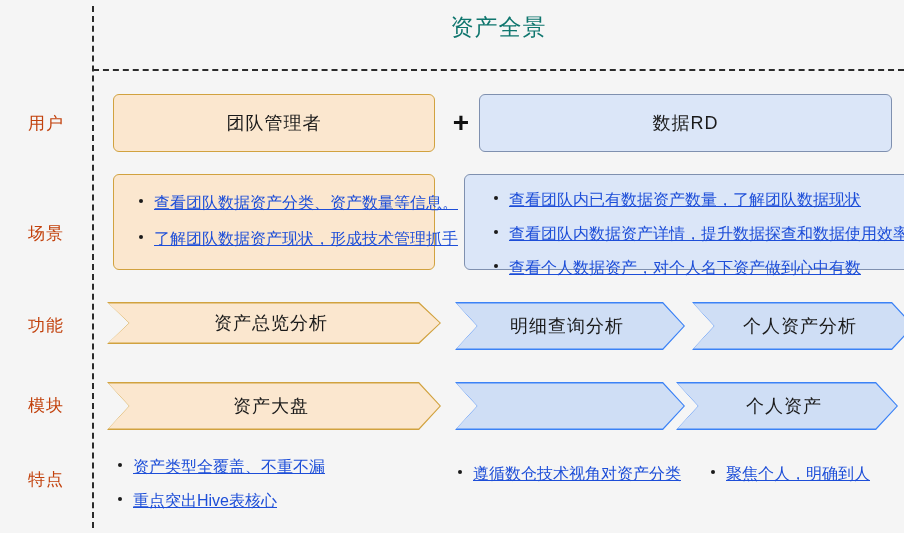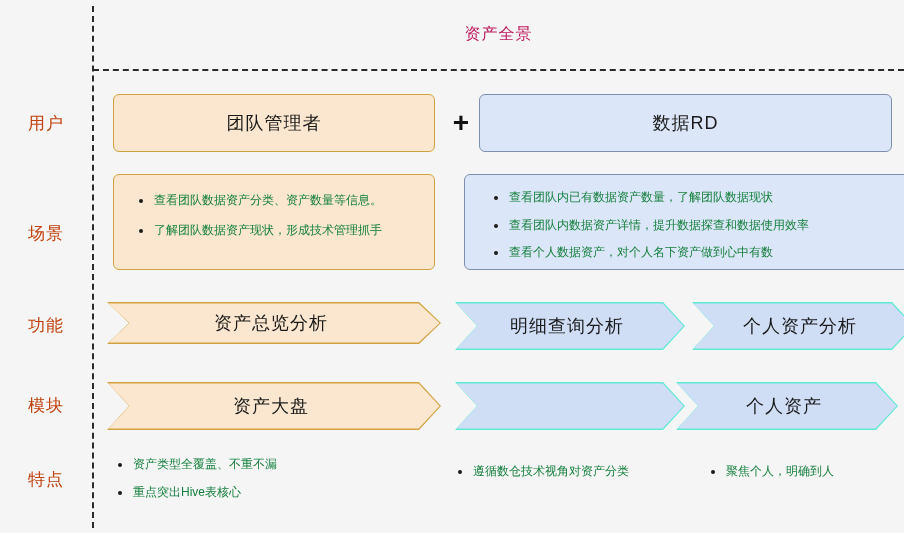--- a/index.html
+++ b/index.html
@@ -36,26 +36,26 @@
     top: 69px;
     width: 811px;
     height: 0;
     border-top: 2px dashed #2b2b2b;
   }
 
   
   .title {
     position: absolute;
     left: 93px;
-    top: 24px;
+    top: 12px;
     width: 811px;
     text-align: center;
-    font-size: 16px;
-    letter-spacing: 1px;
-    color: #be185d;
+    font-size: 23px;
+    letter-spacing: 1px;
+    color: #0f766e;
   }
 
   
   .row-label {
     position: absolute;
     left: 0;
     width: 92px;
     text-align: center;
     font-size: 17px;
     color: #c2410c;
@@ -112,24 +112,25 @@
 
   .bullet-list {
     margin: 0;
     padding: 0;
     list-style: none;
     box-sizing: border-box;
   }
   .bullet-list li {
     position: relative;
     padding-left: 18px;
-    font-size: 12px;
+    font-size: 16px;
     line-height: 1.55;
-    color: #15803d;
+    color: #1d4ed8;
     white-space: nowrap;
+    text-decoration: underline;
   }
   .bullet-list li::before {
     content: "";
     position: absolute;
     left: 3px;
     top: 8px;
     width: 4px;
     height: 4px;
     border-radius: 50%;
     background: #1a1a1a;
@@ -158,21 +159,21 @@
     position: absolute;
     inset: 0;
     clip-path: polygon(0% 0%, calc(100% - 22px) 0%, 100% 50%, calc(100% - 22px) 100%, 0% 100%, 22px 50%);
   }
   .chev.orange { background: #d1a23f; }
   .chev.orange .chev-inner {
     background: #fbe7cf;
     inset: 1.4px;
     clip-path: polygon(0% 0%, calc(100% - 21px) 0%, 100% 50%, calc(100% - 21px) 100%, 0% 100%, 21px 50%);
   }
-  .chev.blue { background: #5eead4; }
+  .chev.blue { background: #3b82f6; }
   .chev.blue .chev-inner {
     background: #cfdef5;
     inset: 1.4px;
     clip-path: polygon(0% 0%, calc(100% - 21px) 0%, 100% 50%, calc(100% - 21px) 100%, 0% 100%, 21px 50%);
   }
   .chev .chev-label {
     position: relative;
     z-index: 2;
     padding-right: 6px;
   }

